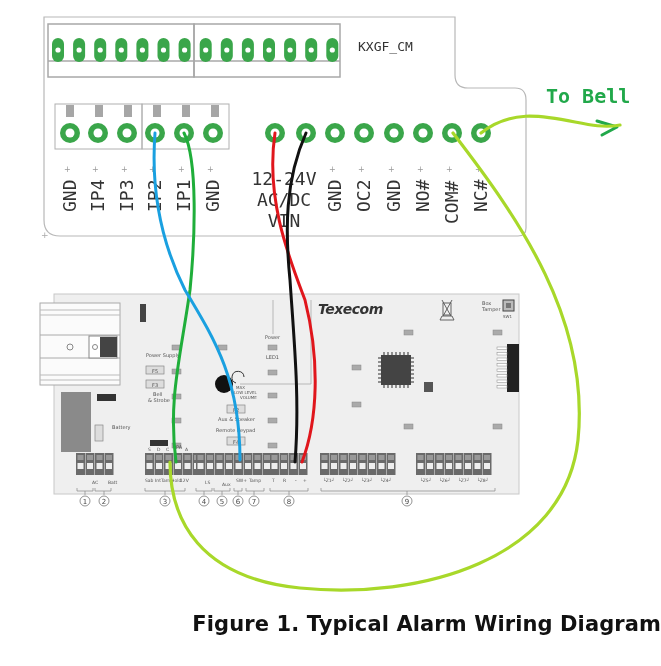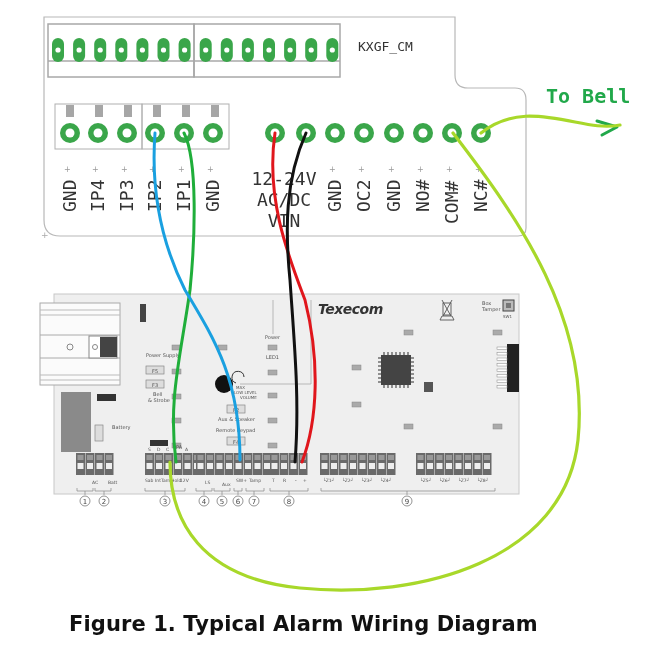--- a/index.html
+++ b/index.html
@@ -1,19 +1,19 @@
 <!DOCTYPE html>
 <html><head>
 <meta charset="utf-8">
 <style>
   html, body { margin:0; padding:0; background:#ffffff; }
   body { width:661px; height:666px; position:relative; overflow:hidden; font-family:"DejaVu Sans", sans-serif; }
   svg { position:absolute; left:0; top:0; }
   .mono { font-family:"DejaVu Sans Mono", monospace; }
-  .caption { position:absolute; left:0; top:612px; width:661px; text-align:left; padding-left:69px; box-sizing:border-box;
+  .caption { position:absolute; left:0; top:612px; width:661px; text-align:right; padding-left:69px; box-sizing:border-box;
     font-family:"DejaVu Sans", sans-serif; font-weight:bold; font-size:21px; color:#111; letter-spacing:0.1px; }
 </style>
 </head>
 <body>
 
 <svg width="661" height="666" viewBox="0 0 661 666">
 
   <path d="M44,17 H455 V75 Q455,88 468,88 H515 Q526,88 526,100 V228 Q526,236 518,236 H60 Q44,236 44,220 Z" fill="#fff" stroke="#b8b8b8" stroke-width="1.2"></path>
   <text x="41" y="238" font-size="9" fill="#aaa">+</text>
 

